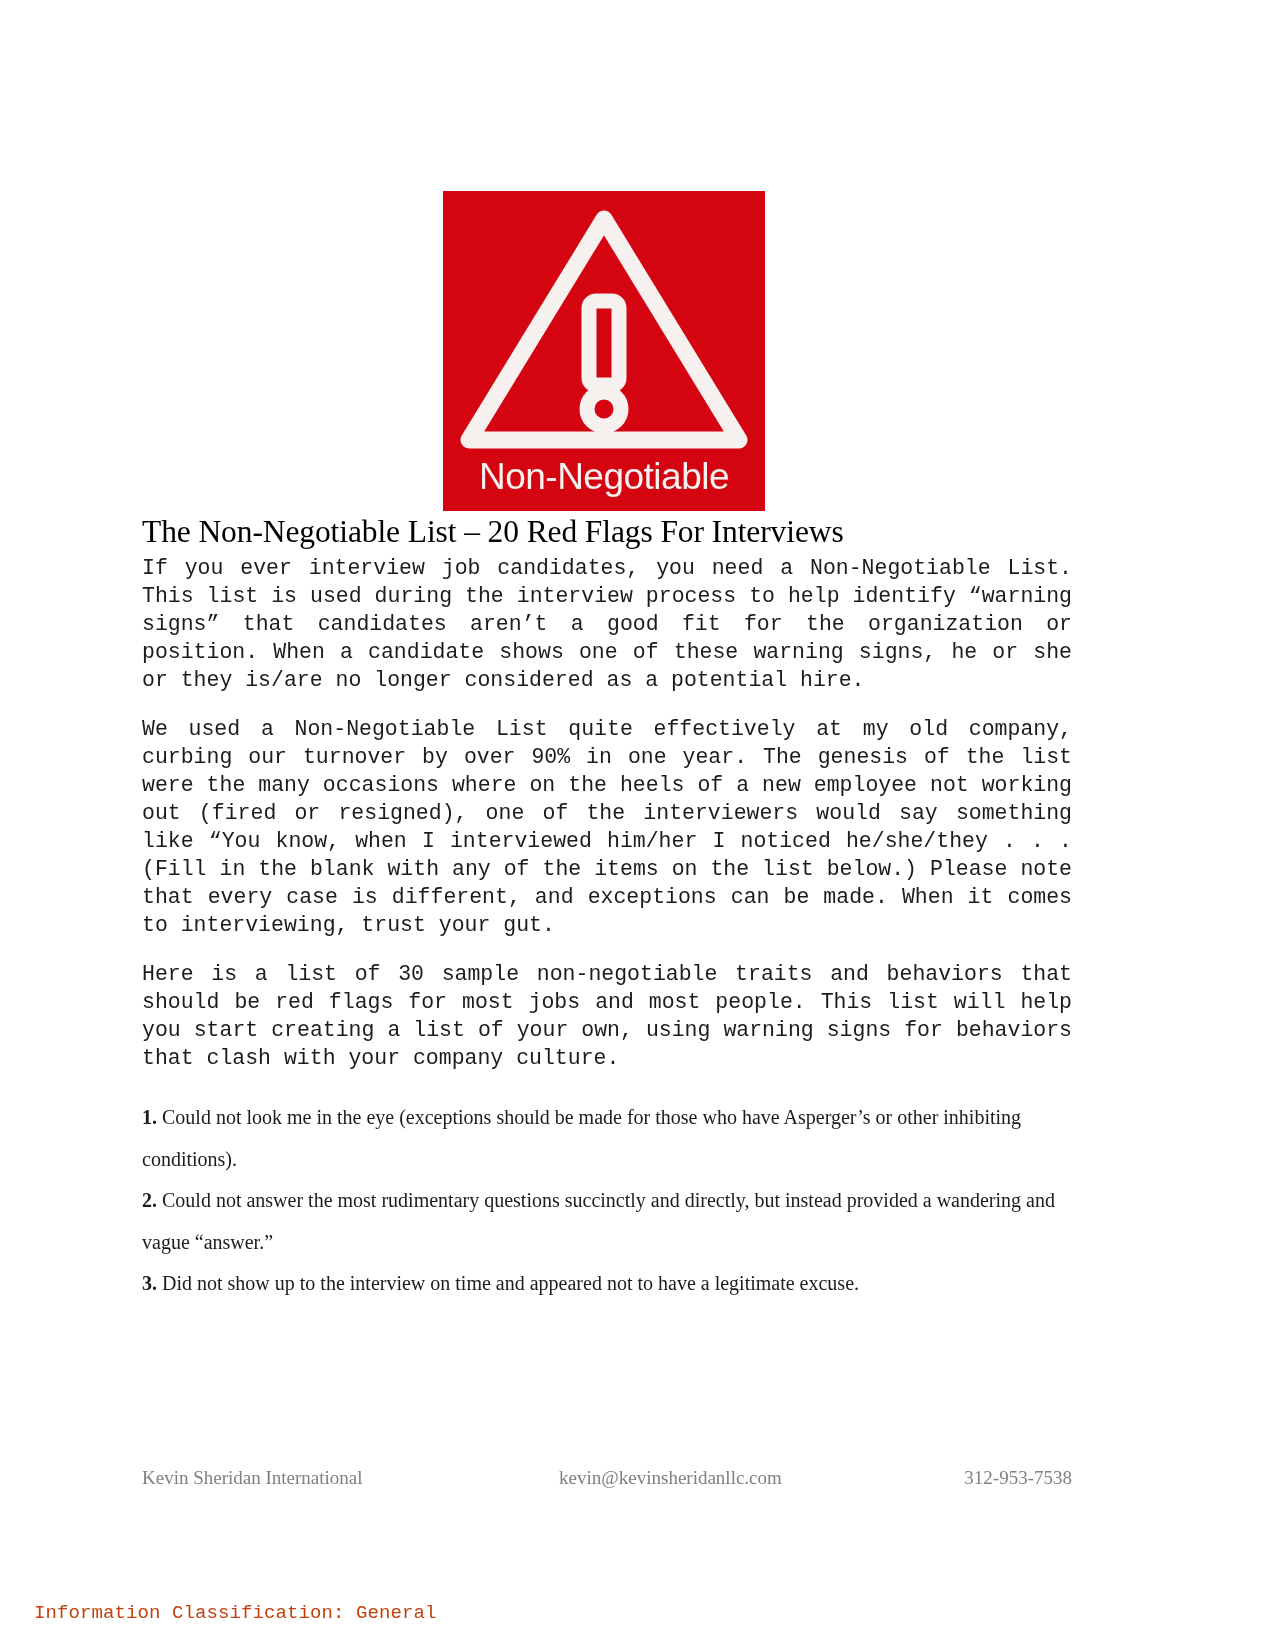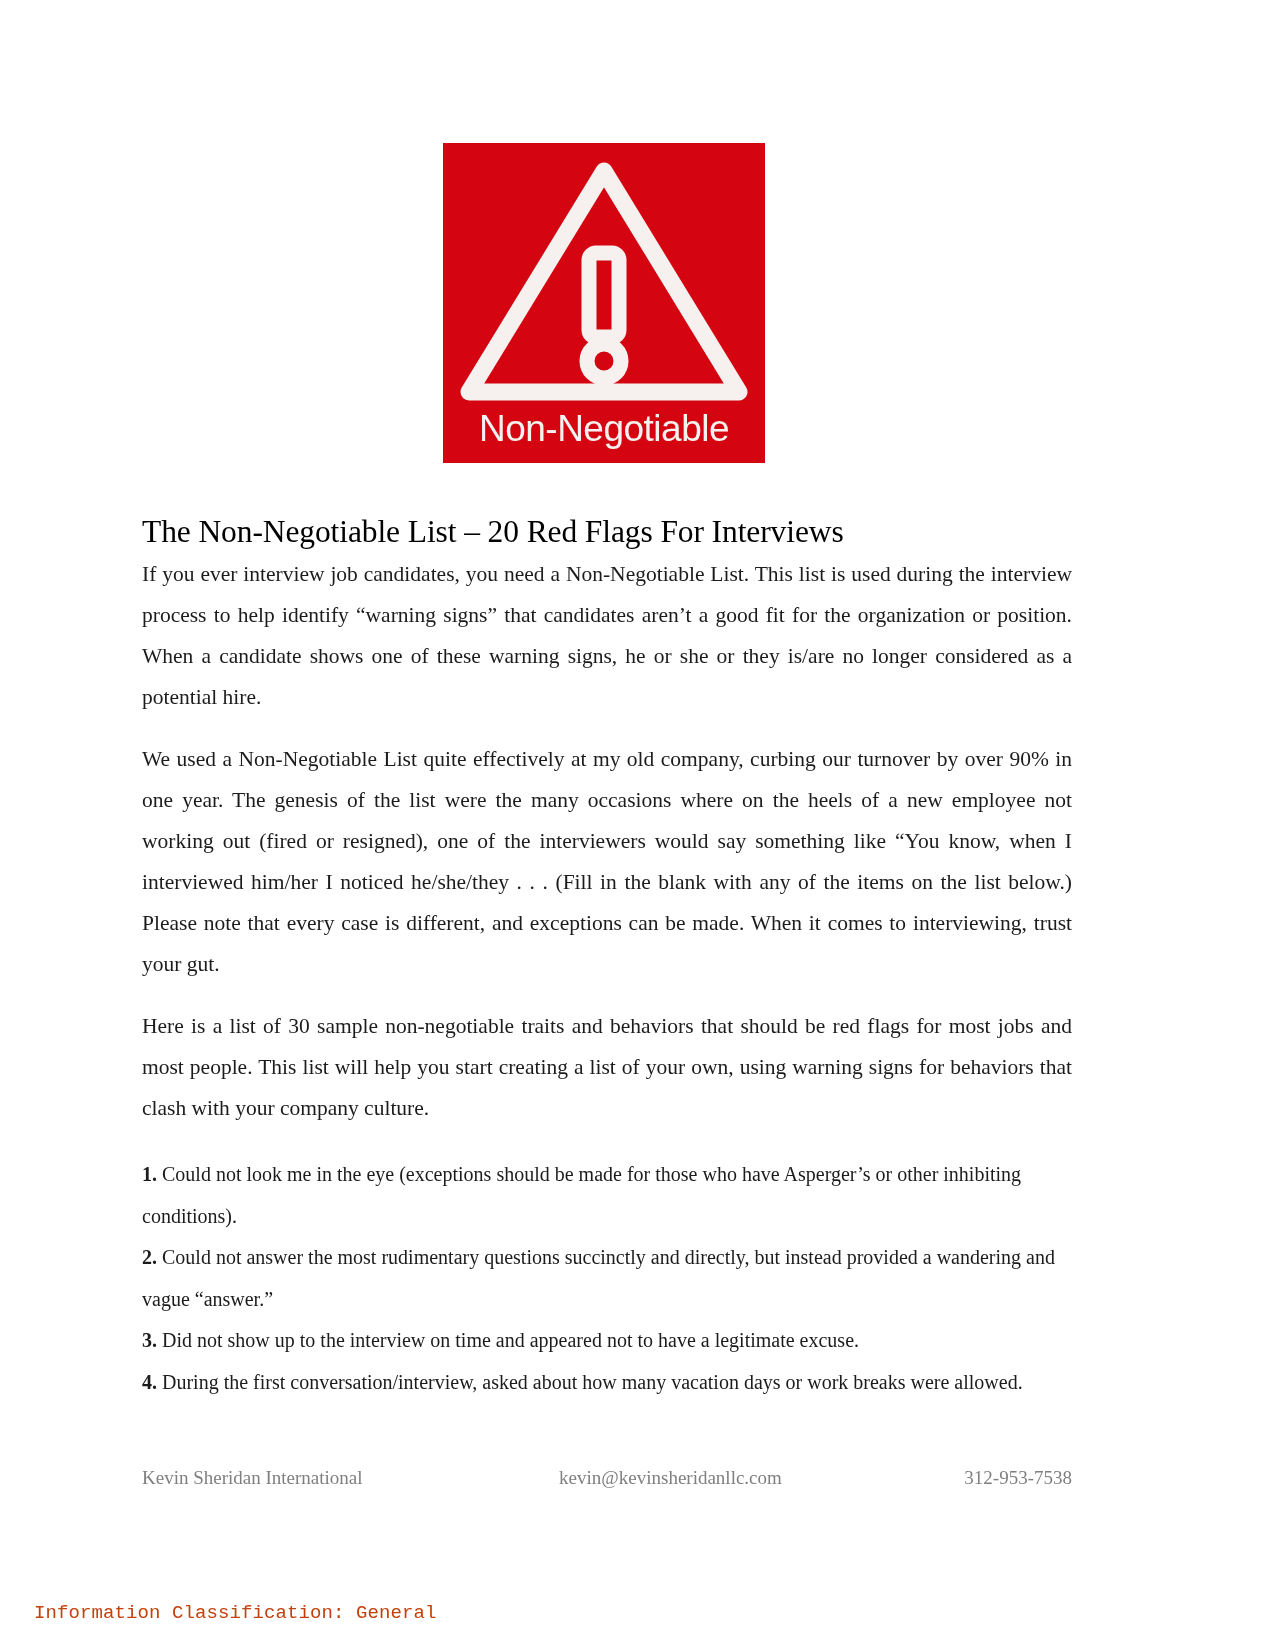--- a/index.html
+++ b/index.html
@@ -31,20 +31,21 @@
     top: 143px;
     width: 322px;
     height: 320px;
   }
   .logo-box {
     width: 100%;
     height: 100%;
     background: #d40511;
     position: relative;
     overflow: hidden;
+    margin-top: 48px;
   }
   .logo-svg {
     position: absolute;
     left: 0;
     top: 6px;
     width: 322px;
     height: 255px;
     display: block;
   }
   .logo-caption {
@@ -78,24 +79,25 @@
   
   .content {
     position: absolute;
     left: 142px;
     top: 554px;
     width: 930px;
   }
   p.body {
     margin: 0 0 21px 0;
     font-size: 21.5px;
-    line-height: 41px;
+    line-height: 28px;
     text-align: justify;
     text-justify: inter-word;
     color: #1c1c1c;
+    font-family: Liberation Mono, monospace;
   }
   p.body:last-child { margin-bottom: 0; }
 
   .list-block {
     margin-top: 25px;
   }
   p.listitem {
     margin: 0;
     font-size: 20px;
     line-height: 41.5px;
@@ -152,21 +154,20 @@
 
   <div class="content">
     <p class="body">If you ever interview job candidates, you need a Non-Negotiable List. This list is used during the interview process to help identify “warning signs” that candidates aren’t a good fit for the organization or position. When a candidate shows one of these warning signs, he or she or they is/are no longer considered as a potential hire.</p>
     <p class="body">We used a Non-Negotiable List quite effectively at my old company, curbing our turnover by over 90% in one year. The genesis of the list were the many occasions where on the heels of a new employee not working out (fired or resigned), one of the interviewers would say something like “You know, when I interviewed him/her I noticed he/she/they . . . (Fill in the blank with any of the items on the list below.) Please note that every case is different, and exceptions can be made. When it comes to interviewing, trust your gut.</p>
     <p class="body">Here is a list of 30 sample non-negotiable traits and behaviors that should be red flags for most jobs and most people. This list will help you start creating a list of your own, using warning signs for behaviors that clash with your company culture.</p>
 
     <div class="list-block">
       <p class="listitem"><span class="num">1.</span><span> Could not look me in the eye (exceptions should be made for those who have Asperger’s or other inhibiting conditions).</span></p>
       <p class="listitem"><span class="num">2.</span><span> Could not answer the most rudimentary questions succinctly and directly, but instead provided a wandering and vague “answer.”</span></p>
       <p class="listitem"><span class="num">3.</span><span> Did not show up to the interview on time and appeared not to have a legitimate excuse.</span></p>
-      <p class="listitem"><span class="num">4.</span><span> During the first conversation/interview, asked about how many vacation days or work breaks were allowed.</span></p>
     </div>
   </div>
 
   <div class="footer">
     <span class="f-left">Kevin Sheridan International</span>
     <span class="f-mid">kevin@kevinsheridanllc.com</span>
     <span class="f-right">312-953-7538</span>
   </div>
 
   <div class="classification">Information Classification: General</div>

